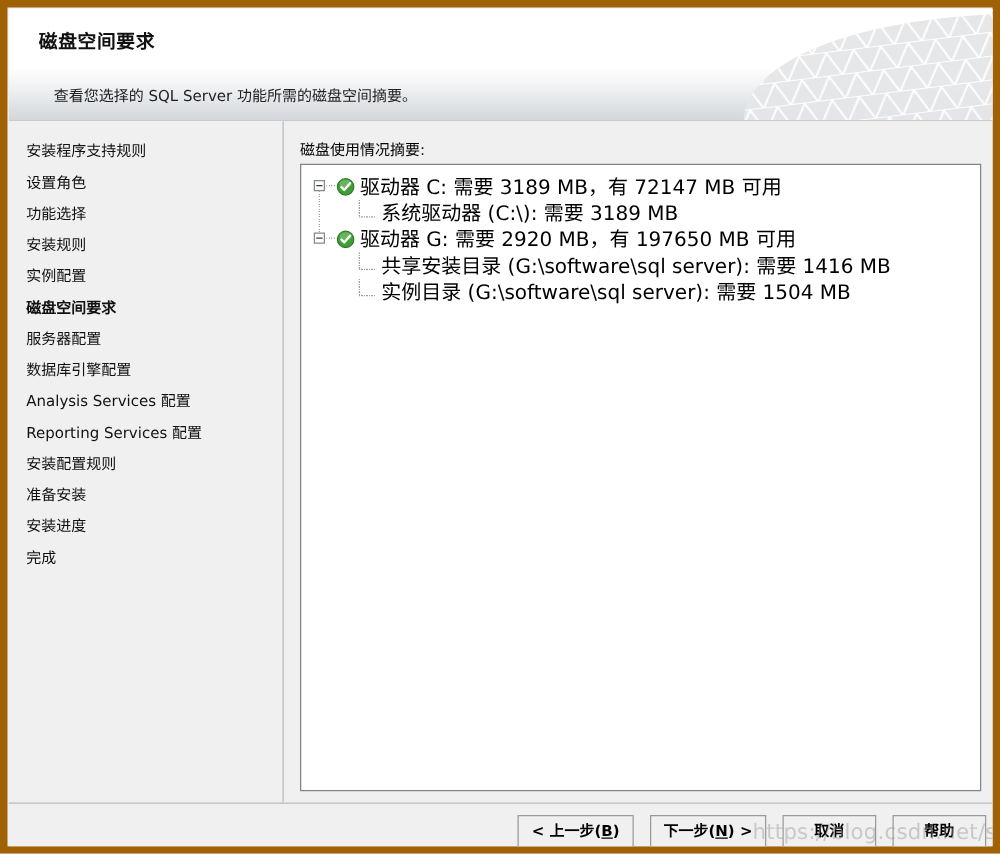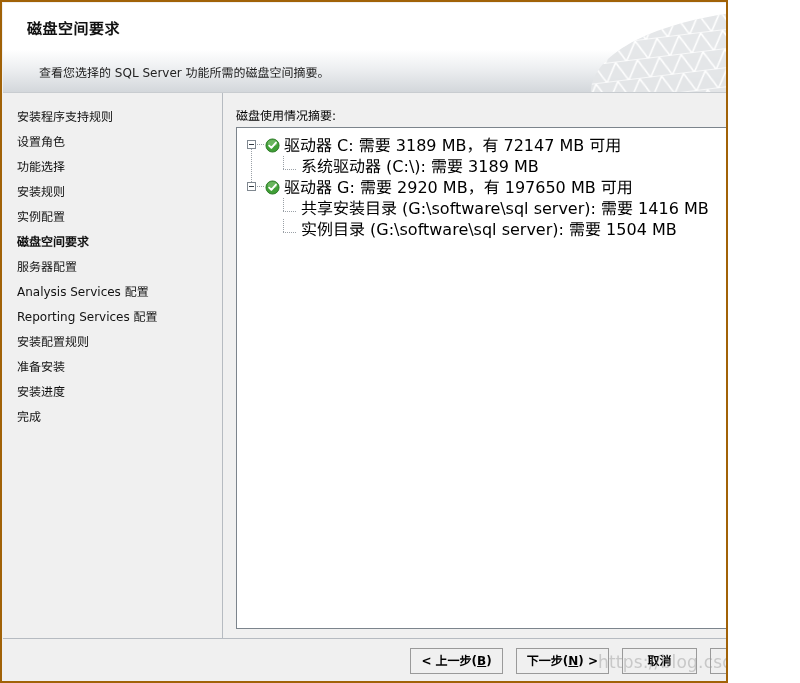--- a/index.html
+++ b/index.html
@@ -15,25 +15,25 @@
     font-size: 12px;
     color: #000000;
     overflow: hidden;
     position: relative;
   }
 
   
   #window {
     position: absolute;
     left: 0; top: 0;
-    width: 728px;
+    width: 800px;
     height: 683px;
     background: #f0f0f0;
     box-sizing: border-box;
-    border: 2px solid #a16207;
+    border: 6px solid #a16207;
     overflow: hidden;
   }
 
   
   #header {
     position: absolute;
     left: 1px; top: 1px;
     width: 798px;
     height: 90px;
     background: linear-gradient(to bottom, #ffffff 0%, #ffffff 52%, #eceef0 74%, #d2d6da 100%);
@@ -301,20 +301,21 @@
 
     <div id="sidebar">
       <div id="sidebar-list">
           <div class="nav-item"><span>安装程序支持规则</span></div>
           <div class="nav-item"><span>设置角色</span></div>
           <div class="nav-item"><span>功能选择</span></div>
           <div class="nav-item"><span>安装规则</span></div>
           <div class="nav-item"><span>实例配置</span></div>
           <div class="nav-item active"><span>磁盘空间要求</span></div>
           <div class="nav-item"><span>服务器配置</span></div>
+          <div class="nav-item"><span>数据库引擎配置</span></div>
           <div class="nav-item"><span>Analysis Services 配置</span></div>
           <div class="nav-item"><span>Reporting Services 配置</span></div>
           <div class="nav-item"><span>安装配置规则</span></div>
           <div class="nav-item"><span>准备安装</span></div>
           <div class="nav-item"><span>安装进度</span></div>
           <div class="nav-item"><span>完成</span></div>
         </div>
     </div>
     <div id="sidebar-divider"></div>
 

